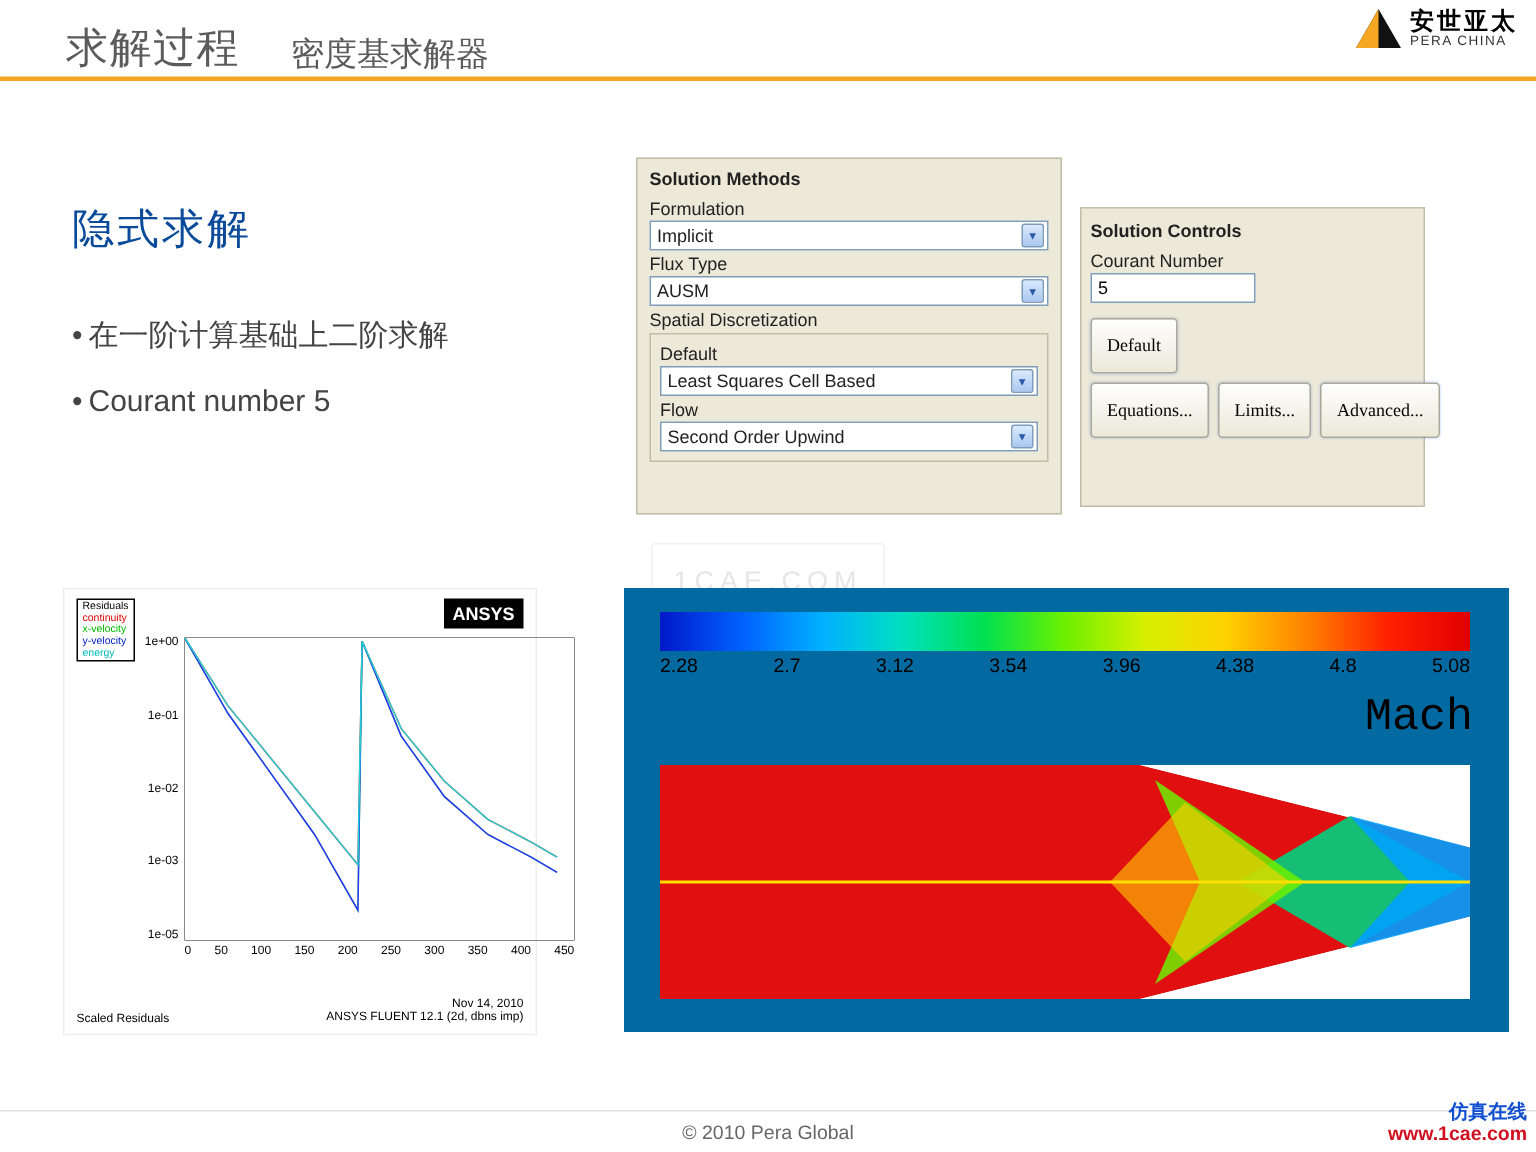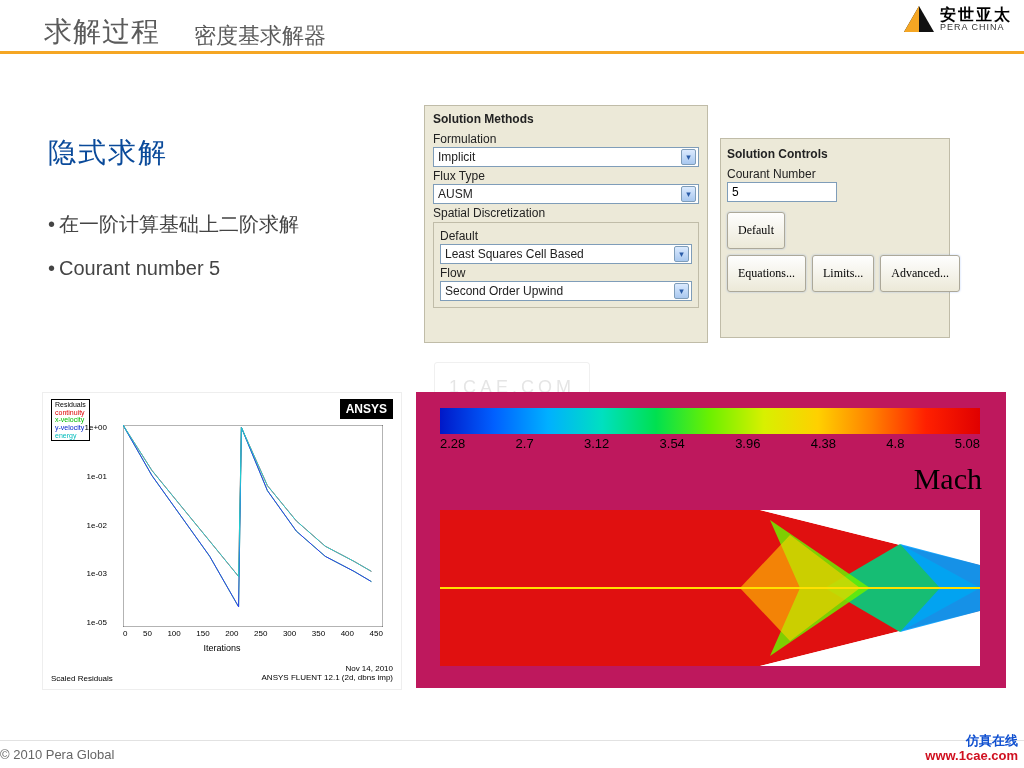--- a/index.html
+++ b/index.html
@@ -109,21 +109,21 @@
     transform: translateX(-50%);
     font-size: 18px; color: rgba(180,180,180,0.35);
     letter-spacing: 4px; font-weight: 500;
     border: 1px solid rgba(180,180,180,0.2);
     padding: 14px 14px; border-radius: 3px;
   }
 
   
   .chart1 {
     position: absolute; left: 42px; top: 392px;
-    width: 360px; height: 298px; background: #fff;
+    width: 316px; height: 298px; background: #fff;
     border: 1px solid #eee;
   }
   .ansys-badge {
     position: absolute; right: 8px; top: 6px;
     background: #000; color: #fff; font-weight: bold;
     font-size: 12px; padding: 3px 6px; letter-spacing: 0;
   }
   .c1-legend {
     position: absolute; left: 8px; top: 6px;
     border: 1px solid #000; font-size: 7px; line-height: 1.1; padding: 1px 3px;
@@ -131,52 +131,52 @@
   .c1-legend div { white-space: nowrap; }
   .c1-plot {
     position: absolute; left: 80px; top: 32px; width: 260px; height: 202px;
   }
   .c1-plot svg { width: 100%; height: 100%; }
   .c1-xticks {
     position: absolute; left: 80px; top: 236px; width: 260px;
     display: flex; justify-content: space-between; font-size: 8px;
   }
   .c1-yticks {
-    position: absolute; left: 28px; top: 30px; height: 204px; width: 36px;
+    position: absolute; left: 40px; top: 30px; height: 204px; width: 36px;
     display: flex; flex-direction: column; justify-content: space-between;
     font-size: 8px; text-align: right;
   }
   .c1-xlabel { position: absolute; left: 0; right: 0; top: 250px; text-align: center; font-size: 9px; }
   .c1-bl { position: absolute; left: 8px; bottom: 6px; font-size: 8px; }
   .c1-br { position: absolute; right: 8px; bottom: 6px; font-size: 8px; text-align: right; line-height: 1.2; }
 
   
   .chart2 {
     position: absolute; left: 416px; top: 392px;
-    width: 590px; height: 296px; background: #be185d;
+    width: 590px; height: 296px; background: #0369a1;
   }
   .cbar {
     position: absolute; left: 24px; top: 16px; width: 540px; height: 26px;
     background: linear-gradient(to right,#0018c8,#0060ff,#00b0ff,#00e0c0,#00e050,#6cf000,#d8f000,#ffd000,#ff8000,#ff2000,#e00000);
   }
   .cbar-ticks {
     position: absolute; left: 24px; top: 44px; width: 540px;
     display: flex; justify-content: space-between; font-size: 13px;
   }
   .machlabel {
-    position: absolute; right: 24px; top: 70px; font-size: 30px; font-family: Liberation Serif, serif;
+    position: absolute; right: 24px; top: 70px; font-size: 30px; font-family: Liberation Mono, monospace;
   }
   .contour {
     position: absolute; left: 24px; top: 118px; width: 540px; height: 156px;
     background: #fff;
   }
 
   .footer {
     position: absolute; left: 0; bottom: 0; width: 100%;
-    font-size: 13px; color: #666;
+    text-align: center; font-size: 13px; color: #666;
     border-top: 1px solid #e2e2e2; padding: 6px 0;
   }
   .stamp {
     position: absolute; right: 6px; bottom: 4px;
     font-size: 13px; line-height: 1.2; text-align: right;
   }
   .stamp .a { color:#1050d0; font-weight:600; }
   .stamp .b { color:#d01020; font-weight:600; }
 </style>
 </head>
@@ -273,21 +273,20 @@
       <span>50</span>
     <span>100</span>
       <span>150</span>
     <span>200</span>
       <span>250</span>
     <span>300</span>
       <span>350</span>
     <span>400</span>
       <span>450</span>
   </div>
-  <div class="c1-xlabel">Iterations</div>
   <div class="c1-bl">Scaled Residuals</div>
   <div class="c1-br">
     <div>Nov 14, 2010</div>
     <div>ANSYS FLUENT 12.1 (2d, dbns imp)</div>
   </div>
 </div>
 
 <div class="chart2">
   <div class="cbar"></div>
   <div class="cbar-ticks">

